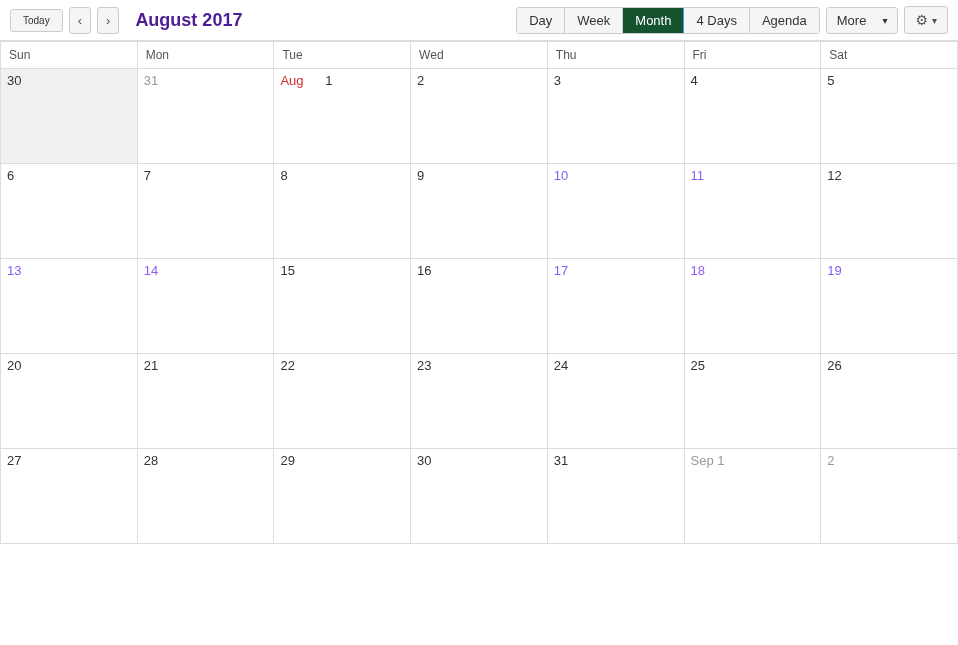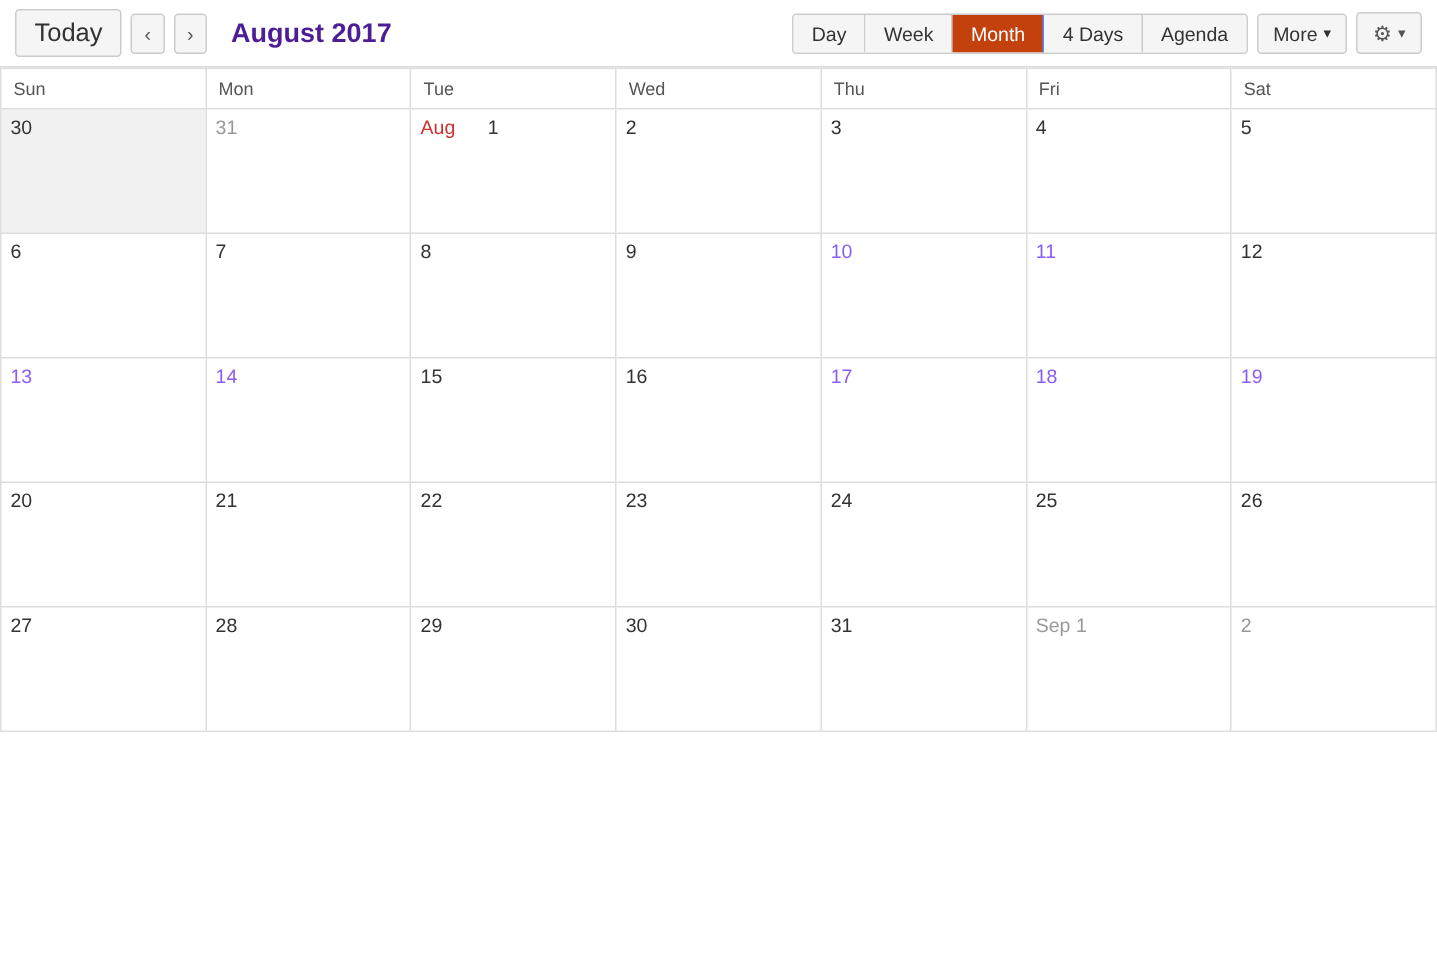--- a/index.html
+++ b/index.html
@@ -12,21 +12,21 @@
       padding: 6px 10px;
       border-bottom: 1px solid #ddd;
       gap: 6px;
     }
     .btn-today {
       border: 1px solid #ccc;
       background: #f5f5f5;
       border-radius: 3px;
       padding: 5px 12px;
       cursor: pointer;
-      font-size: 17px;
+      font-size: 10px;
       color: #333;
     }
     .nav-btn {
       border: 1px solid #ccc;
       background: #f5f5f5;
       border-radius: 3px;
       padding: 5px 8px;
       cursor: pointer;
       font-size: 13px;
       color: #555;
@@ -48,35 +48,35 @@
       border: none;
       border-right: 1px solid #ccc;
       background: #f5f5f5;
       padding: 5px 12px;
       cursor: pointer;
       font-size: 13px;
       color: #333;
     }
     .view-btn:last-child { border-right: none; }
     .view-btn.active {
-      background: #c2410c;
+      background: #14532d;
       color: #fff;
       border-color: #4d90fe;
     }
     .btn-more {
       border: 1px solid #ccc;
       background: #f5f5f5;
       border-radius: 3px;
       padding: 5px 10px;
       cursor: pointer;
       font-size: 13px;
       color: #333;
       display: flex;
       align-items: center;
-      gap: 4px;
+      gap: 16px;
     }
     .btn-settings {
       border: 1px solid #ccc;
       background: #f5f5f5;
       border-radius: 3px;
       padding: 5px 10px;
       cursor: pointer;
       font-size: 13px;
       color: #555;
       display: flex;
@@ -96,21 +96,21 @@
       text-align: left;
       font-weight: normal;
       font-size: 12px;
       color: #555;
       background: #fff;
     }
     .calendar td {
       border: 1px solid #ddd;
       vertical-align: top;
       width: calc(100% / 7);
-      height: 83px;
+      height: 95px;
       padding: 4px 6px;
     }
     .day-num {
       font-size: 13px;
       color: #333;
     }
     .day-num.blue { color: #8b5cf6; }
     .day-num.gray { color: #999; }
 
     .aug-label {

